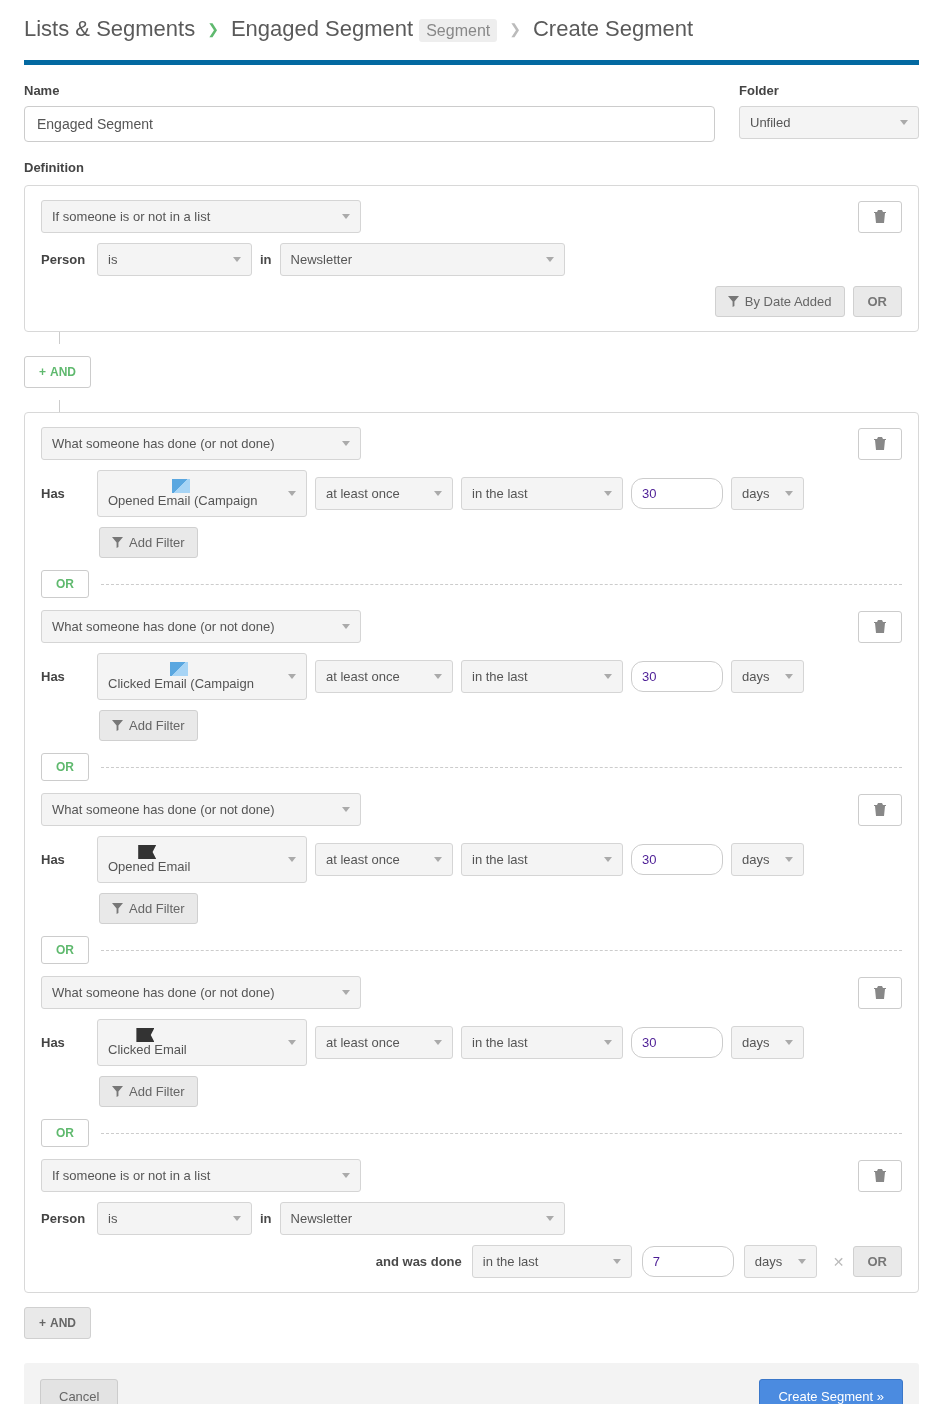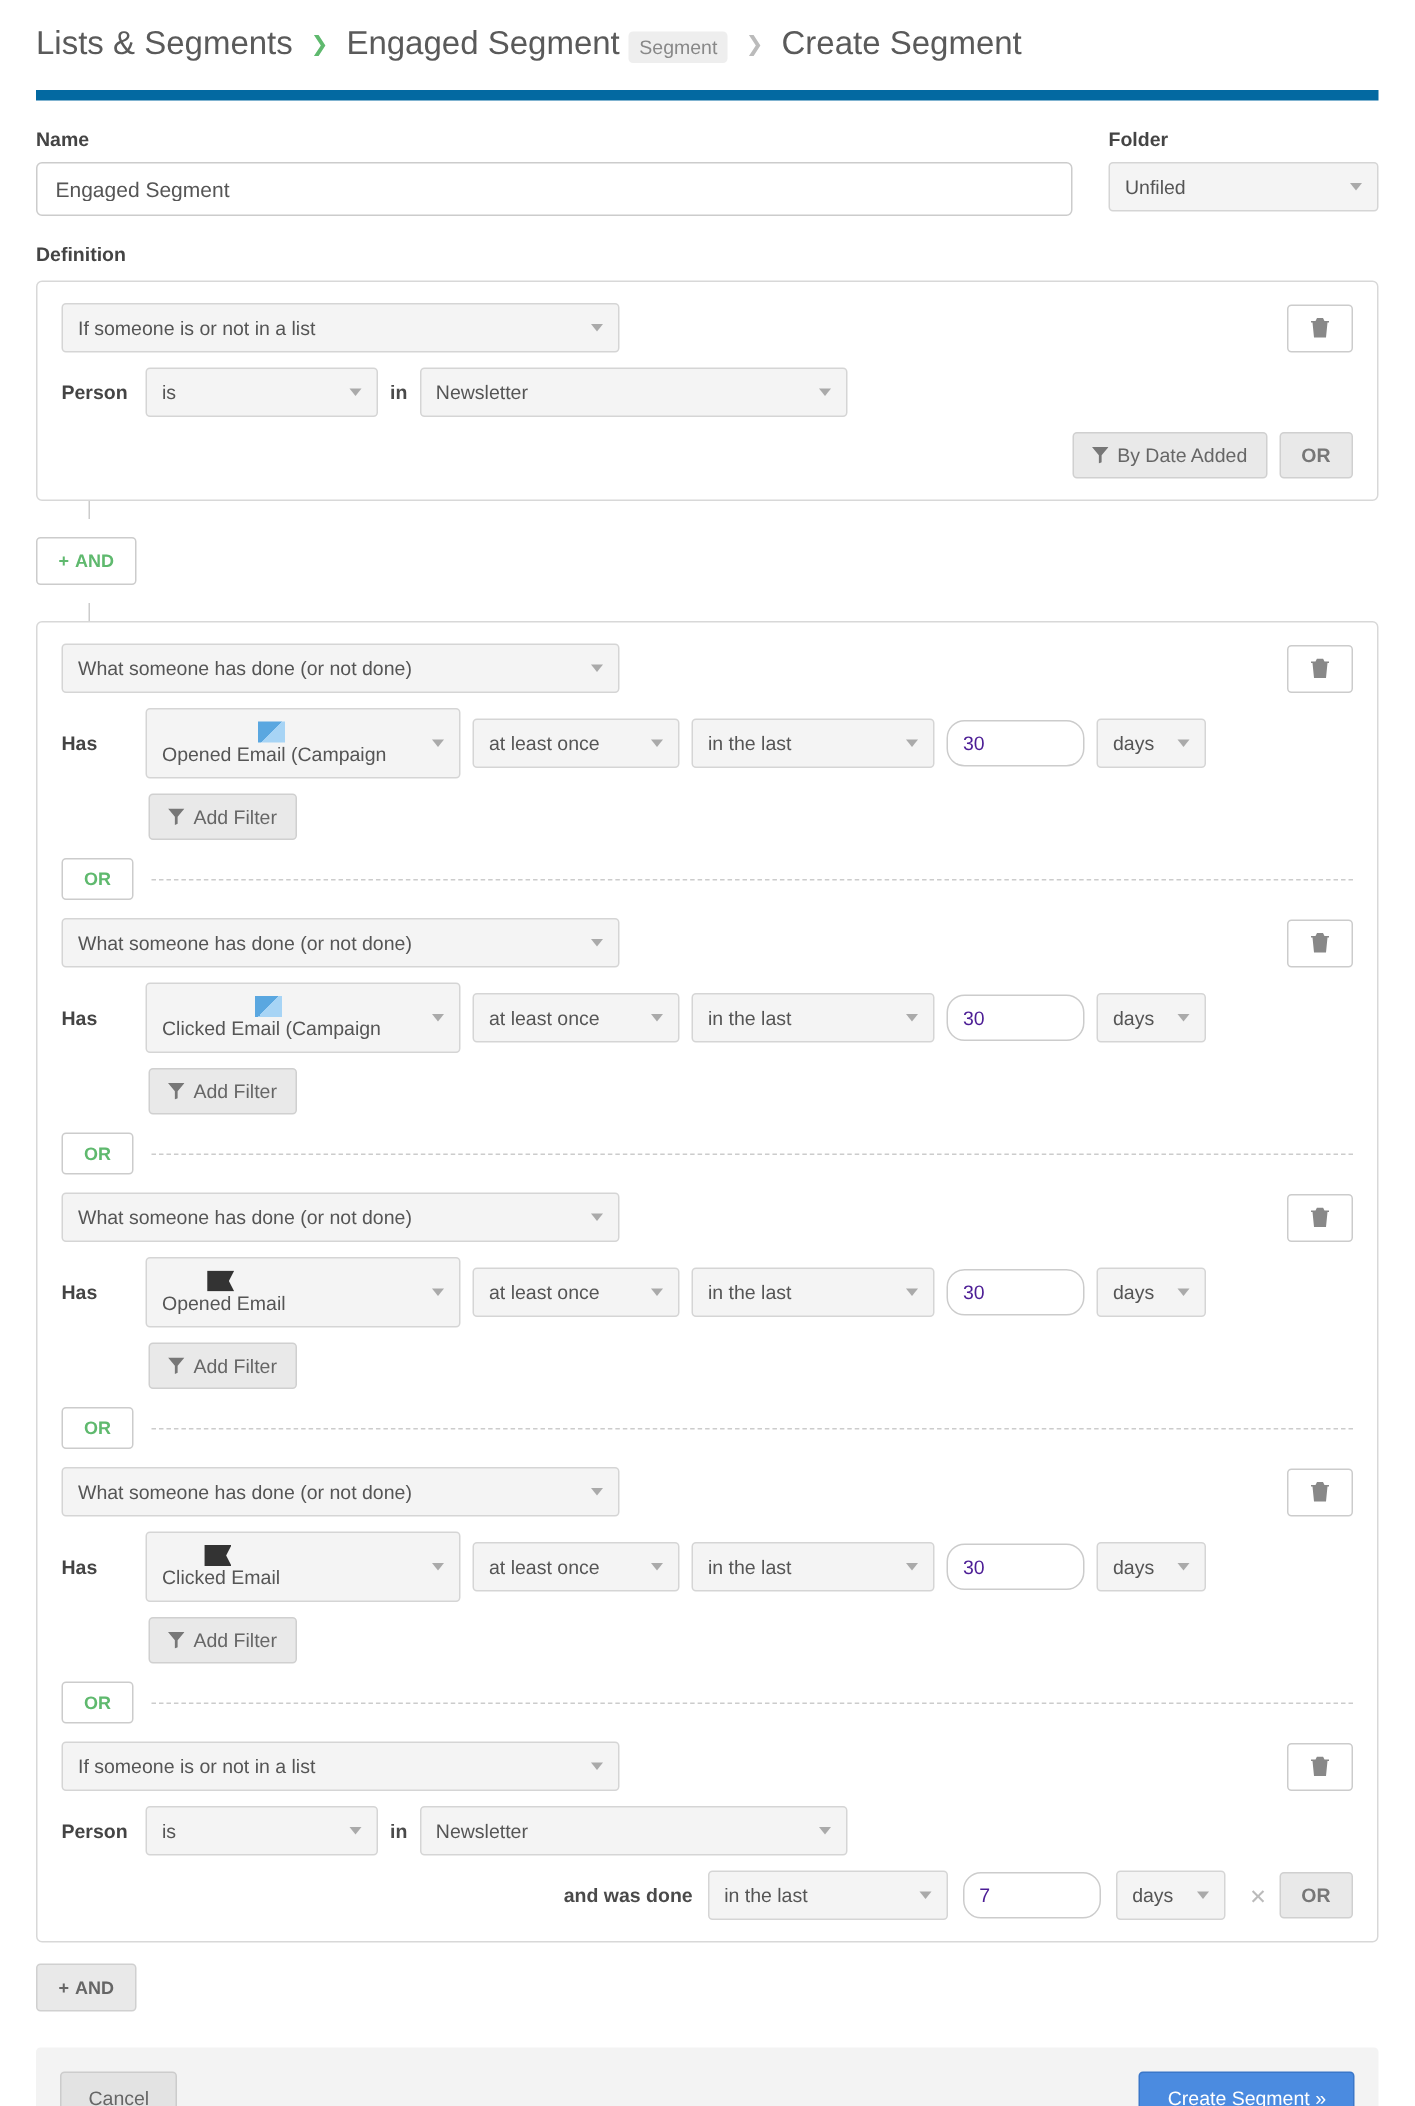--- a/index.html
+++ b/index.html
@@ -1,32 +1,32 @@
 <!DOCTYPE html>
 <html><head>
 <meta charset="utf-8">
 <style>
 * { box-sizing: border-box; margin: 0; padding: 0; }
 body { font-family: -apple-system, BlinkMacSystemFont, "Segoe UI", Helvetica, Arial, sans-serif; font-size: 14px; color: #4a4a4a; background: #fff; }
 .container { padding: 0 24px 24px; width: 943px; }
-.breadcrumb { display: flex; align-items: center; gap: 12px; padding: 16px 0 18px; border-bottom: 7px solid #0369a1; margin-bottom: 18px; }
+.breadcrumb { display: flex; align-items: center; gap: 12px; padding: 16px 0 18px; border-bottom: 5px solid #0369a1; margin-bottom: 18px; }
 .bc-item { font-size: 22px; color: #5a5a5a; font-weight: 400; }
-.bc-badge { font-size: 13px; background: #eee; padding: 3px 7px; border-radius: 3px; color: #888; margin-left: 6px; }
+.bc-badge { font-size: 16px; background: #eee; padding: 3px 7px; border-radius: 3px; color: #888; margin-left: 6px; }
 .bc-sep { color: #bbb; font-size: 14px; }
 .bc-sep.green { color: #5fb96e; }
 .intro { color: #555; margin-bottom: 18px; font-size: 14px; }
 .form-header-row { display: flex; gap: 24px; margin-bottom: 18px; }
 .field-col { flex: 1; }
 .field-col.small { flex: 0 0 180px; }
 .field-label { font-weight: 600; font-size: 13px; color: #444; display: block; margin-bottom: 8px; }
 input.text { width: 100%; padding: 9px 12px; border: 1px solid #ccc; border-radius: 4px; font-size: 14px; color: #555; }
 input.num { width: 92px; padding: 7px 10px; border: 1px solid #ccc; border-radius: 12px; font-size: 13px; color: #4c1d95; }
 .sel { display: flex; align-items: center; justify-content: space-between; background: #f4f4f4; border: 1px solid #d5d5d5; border-radius: 3px; padding: 8px 10px; font-size: 13px; color: #555; cursor: pointer; min-height: 32px; }
 .sel .caret { width: 0; height: 0; border-left: 4px solid transparent; border-right: 4px solid transparent; border-top: 5px solid #aaa; }
-.sel.wide1 { width: 372px; }
+.sel.wide1 { width: 320px; }
 .sel.wide-folder { width: 100%; }
 .sel.w-is { width: 155px; }
 .sel.w-list { width: 285px; }
 .sel.w-metric { width: 210px; }
 .sel.w-freq { width: 138px; }
 .sel.w-time { width: 162px; }
 .sel.w-unit { width: 73px; }
 .sel.w-time2 { width: 160px; }
 .seg-block { border: 1px solid #d8d8d8; border-radius: 4px; padding: 14px 16px 14px; margin-bottom: 0; }
 .row { display: flex; align-items: center; gap: 8px; flex-wrap: wrap; }

